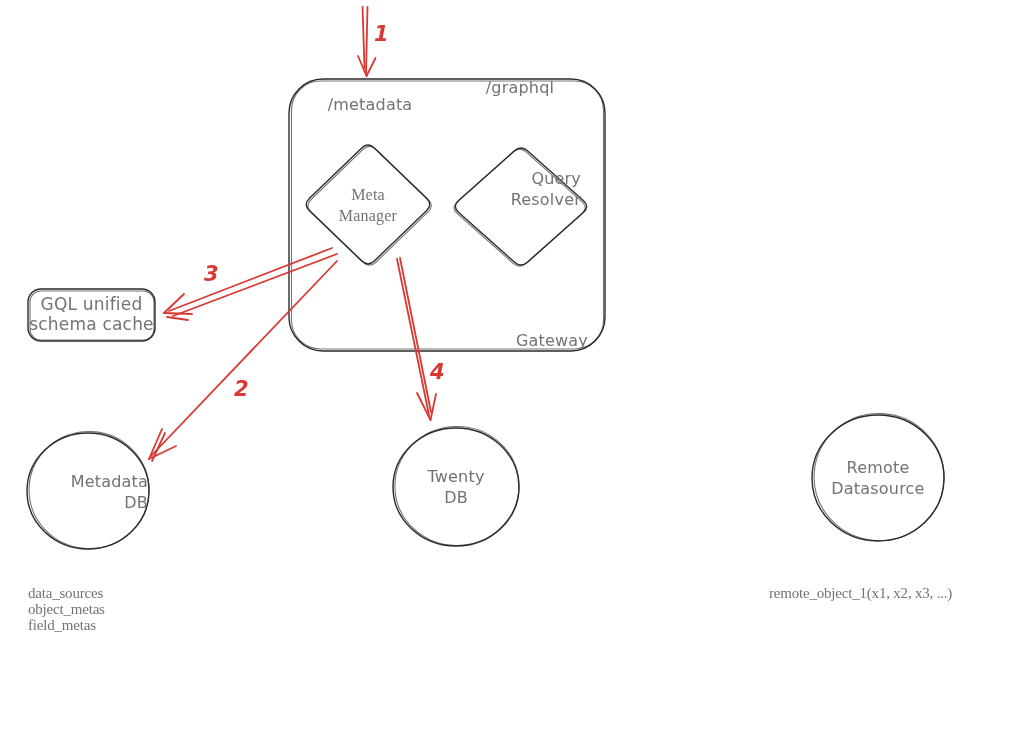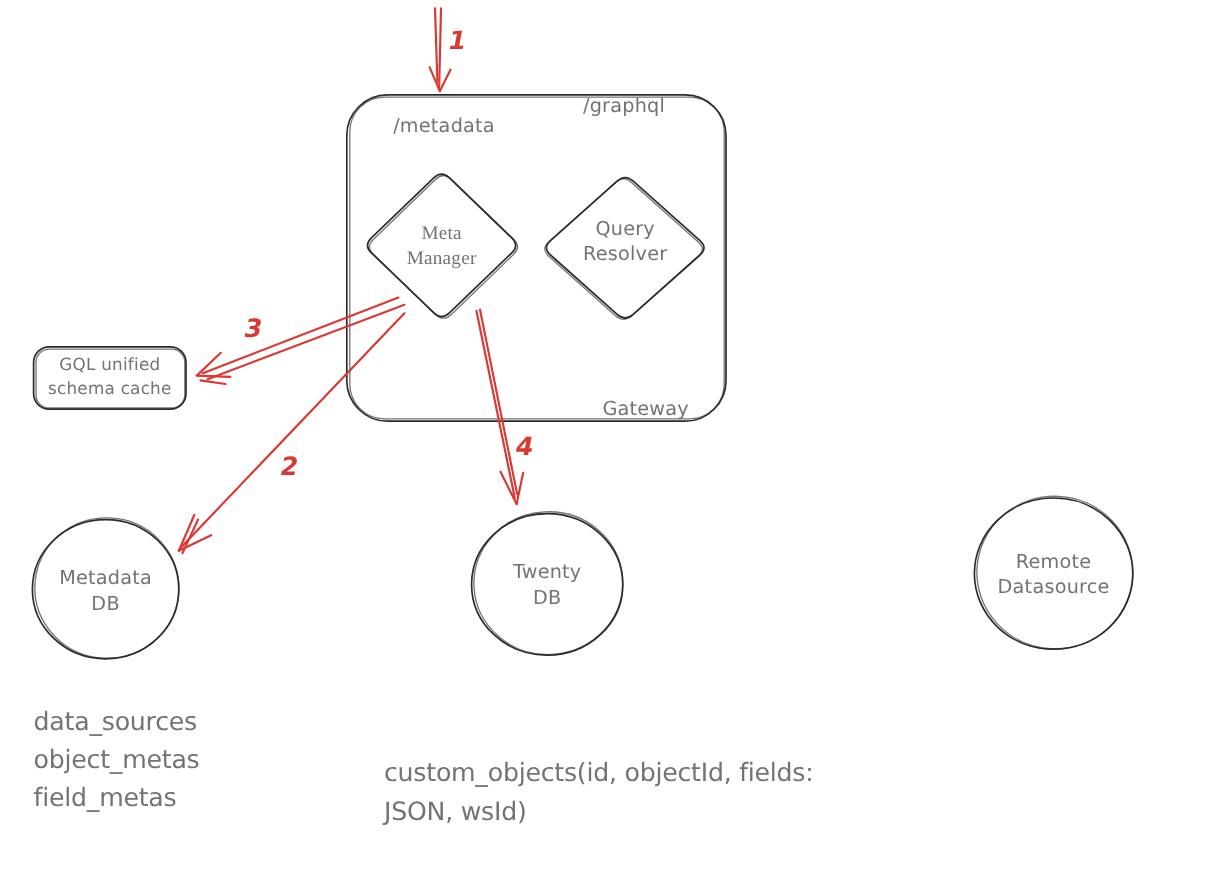--- a/index.html
+++ b/index.html
@@ -14,25 +14,26 @@
   .canvas svg { position: absolute; left: 0; top: 0; }
   .label {
     position: absolute;
     color: #737373;
     white-space: pre-line;
     letter-spacing: 0.2px;
     line-height: 21px;
     font-size: 16px;
   }
   .center { text-align: center; }
-  .right  { text-align: left; }
+  .right  { text-align: center; }
   .schema {
-    font-size: 21px;
-    line-height: 32px;
+    font-size: 15px;
+    line-height: 16px;
     letter-spacing: -0.2px;
+    font-family: Liberation Serif, serif;
   }
   .arrow-num {
     position: absolute;
     color: #d93932;
     font-size: 21px;
     font-weight: 600;
     font-style: italic;
     line-height: 21px;
   }
   .sketch   { stroke: #2b2b2b; fill: none; stroke-width: 1.4; stroke-linecap: round; }
@@ -108,37 +109,37 @@
       <path class="redline" d="M400,258 L431,412"></path>
       <path class="redline" d="M430.5,420 L417,393"></path>
       <path class="redline" d="M430.5,420 L436,394"></path>
     </g>
   </svg>
 
   <div class="label center" style="left:310px; top:94px;  width:120px;">/metadata</div>
   <div class="label center" style="left:460px; top:77px;  width:120px;">/graphql</div>
   <div class="label center" style="left:308px; top:184px; width:120px;font-family:Liberation Serif, serif;">Meta
 Manager</div>
-  <div class="label center" style="left:461px; top:180px; width:120px;">Query
+  <div class="label center" style="left:461px; top:168px; width:120px;text-align:right;">Query
 Resolver</div>
   <div class="label right" style="left:502px; top:330px; width:100px;">Gateway</div>
 
-  <div class="label center" style="left:28px; top:294px; width:127px; font-size:14px; line-height:20px;">GQL unified
+  <div class="label center" style="left:28px; top:294px; width:127px; font-size:17px; line-height:20px;">GQL unified
 schema cache</div>
 
-  <div class="label center" style="left:28px;  top:471px; width:120px;">Metadata
+  <div class="label center" style="left:28px;  top:471px; width:120px;text-align:right;">Metadata
 DB</div>
   <div class="label center" style="left:396px; top:466px; width:120px;">Twenty
 DB</div>
   <div class="label center" style="left:806px; top:457px; width:144px;">Remote
 Datasource</div>
 
   <div class="arrow-num" style="left:374px; top:24px;">1</div>
   <div class="arrow-num" style="left:234px; top:379px;">2</div>
   <div class="arrow-num" style="left:204px; top:264px;">3</div>
   <div class="arrow-num" style="left:430px; top:362px;">4</div>
 
   <div class="label schema" style="left:28px;  top:585px; width:200px;">data_sources
 object_metas
 field_metas</div>
-  <div class="label schema" style="left:320px; top:628px; width:420px;">custom_objects(id, objectId, fields: JSON, wsId)</div>
+  <div class="label schema" style="left:769px; top:585px; width:250px;">remote_object_1(x1, x2, x3, ...)</div>
 
 </div>
 
 </body></html>

